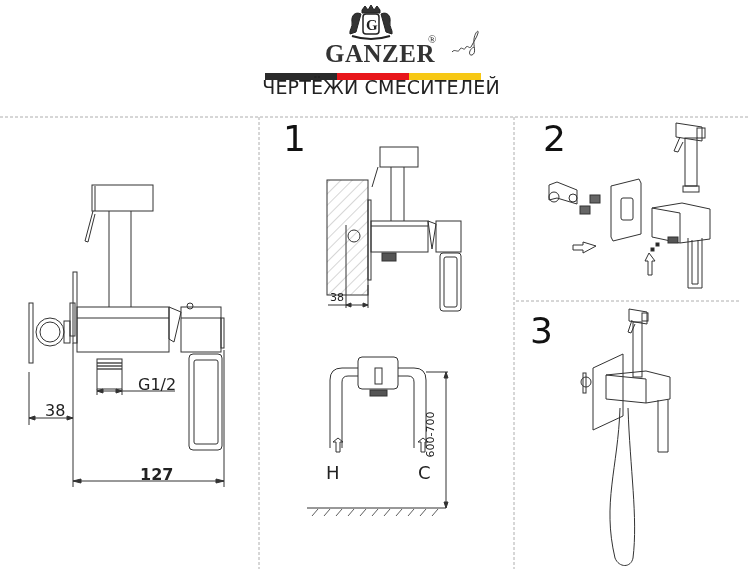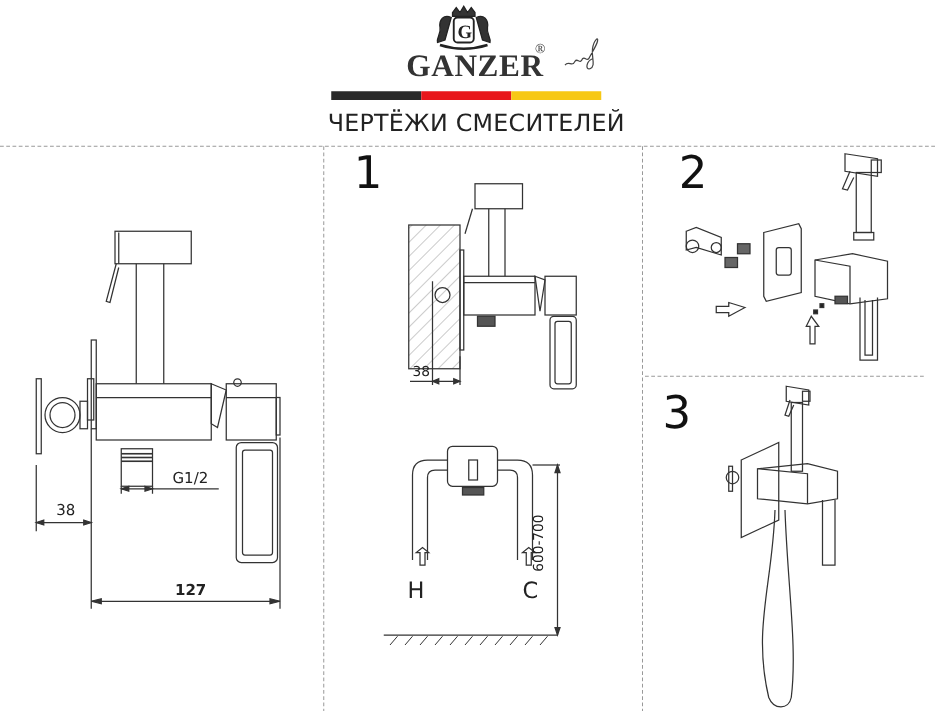--- a/index.html
+++ b/index.html
@@ -1,25 +1,25 @@
 <!DOCTYPE html>
 <html><head>
 <meta charset="utf-8">
 <style>
   html, body { margin:0; padding:0; background:#ffffff; }
   body { width:748px; height:569px; position:relative; overflow:hidden; font-family:"DejaVu Sans", sans-serif; color:#222; }
   .abs { position:absolute; }
   #brand { left:325px; top:40px; font-family:"Liberation Serif", serif; font-weight:bold; font-size:25px; color:#333; letter-spacing:0.5px; }
   #reg { left:428px; top:33px; font-family:"Liberation Serif", serif; font-size:11px; color:#333; }
-  #title { left:258px; top:88px; width:246px; text-align:center; font-family:"DejaVu Sans", sans-serif; font-size:19px; letter-spacing:0.2px; color:#222; white-space:nowrap; }
+  #title { left:258px; top:76px; width:246px; text-align:center; font-family:"DejaVu Sans", sans-serif; font-size:19px; letter-spacing:0.2px; color:#222; white-space:nowrap; }
   .step { font-family:"DejaVu Sans", sans-serif; font-size:36px; color:#111; font-weight:normal; }
   #step1 { left:283px; top:118px; }
   #step2 { left:543px; top:118px; }
   #step3 { left:530px; top:310px; }
-  .dim { font-family:"DejaVu Sans", sans-serif; font-size:12px; color:#222; }
+  .dim { font-family:"DejaVu Sans", sans-serif; font-size:16px; color:#222; }
   svg { position:absolute; left:0; top:0; }
 </style>
 </head>
 <body>
 
 <svg width="748" height="569">
 
   <g stroke="#222" fill="none" stroke-width="1">
     <path d="M362 10 l3 -4 l3 4 l3 -5 l3 5 l3 -4 l3 4 v3 h-18z" fill="#333"></path>
     <rect x="363" y="14" width="16" height="20" rx="3" fill="#fff" stroke-width="1.5"></rect>

